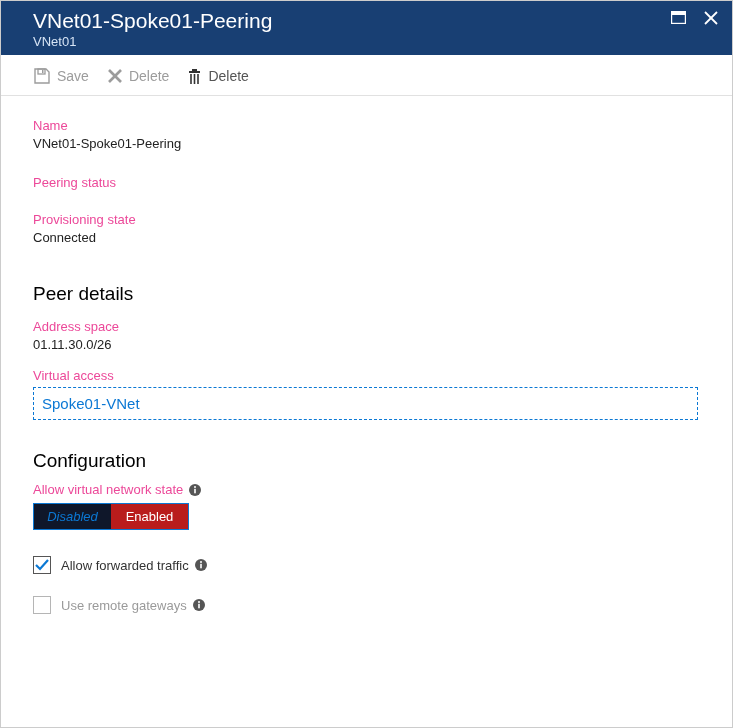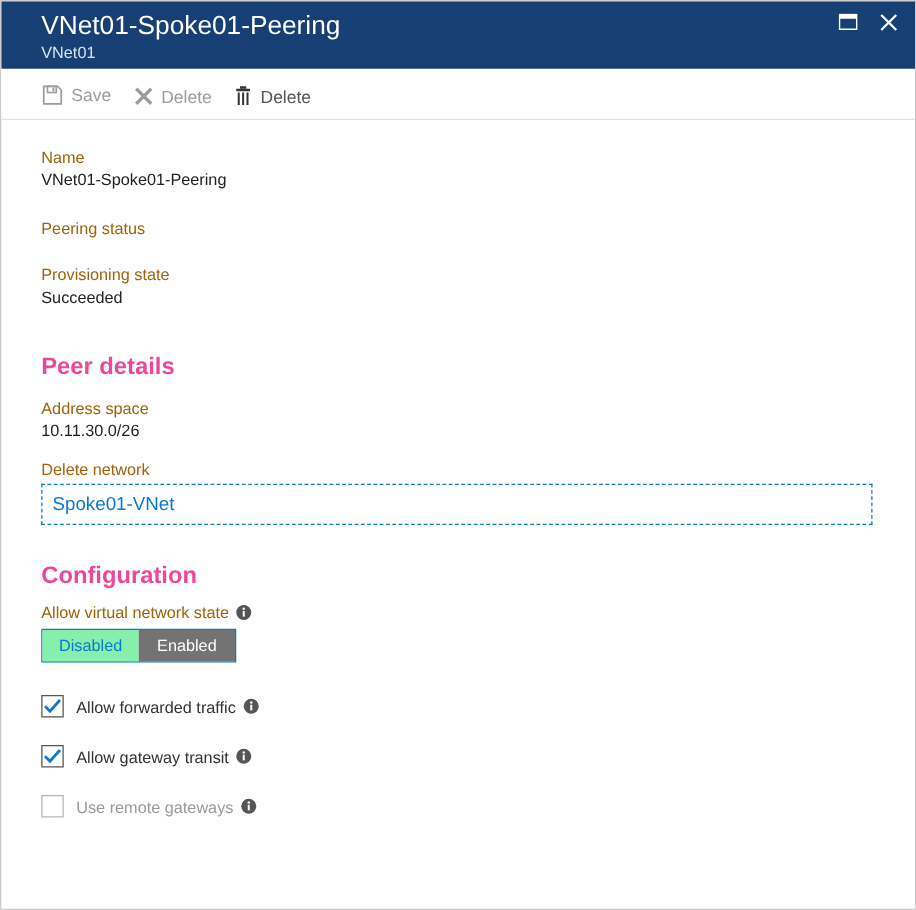--- a/index.html
+++ b/index.html
@@ -32,53 +32,53 @@
   .header-icons {
     position: absolute;
     right: 14px;
     top: 10px;
     display: flex;
     gap: 18px;
   }
   .header-icons svg { cursor: pointer; }
   .toolbar {
     display: flex;
-    align-items: flex-end;
+    align-items: center;
     gap: 18px;
     padding: 12px 32px 10px 32px;
     border-bottom: 1px solid #e1e1e1;
     background: #fff;
   }
   .toolbar-btn {
     display: flex;
     align-items: center;
     gap: 6px;
     color: #555;
     font-size: 14px;
     cursor: pointer;
   }
   .toolbar-btn.disabled { color: #9c9c9c; }
   .toolbar-btn svg { display: block; }
   .content {
     padding: 18px 32px 20px 32px;
   }
   .field-label {
-    color: #a16207;
+    color: #ec4899;
     font-size: 13px;
     margin-top: 14px;
   }
   .field-value {
     color: #222;
     font-size: 13px;
     margin-top: 3px;
   }
   .section-title {
     font-size: 19px;
-    font-weight: 700;
-    color: #ec4899;
+    font-weight: 400;
+    color: #000000;
     margin-top: 38px;
     margin-bottom: 2px;
   }
   .vnet-link-box {
     border: 1px dashed #0b78d4;
     padding: 7px 8px;
     margin-top: 4px;
     width: 665px;
     max-width: 100%;
   }
@@ -98,22 +98,22 @@
     width: 156px;
     margin-top: 6px;
   }
   .toggle-opt {
     flex: 1;
     text-align: center;
     padding: 5px 0 5px 0;
     font-size: 13px;
     cursor: pointer;
   }
-  .toggle-opt.inactive { background: #86efac; color: #0b78d4; }
-  .toggle-opt.active { background: #737373; color: #fff; }
+  .toggle-opt.inactive { background: #0f172a; color: #0b78d4; font-style: italic; }
+  .toggle-opt.active { background: #b91c1c; color: #fff; }
   .chk-row {
     display: flex;
     align-items: center;
     gap: 10px;
     margin-top: 26px;
   }
   .chk-row.tight { margin-top: 22px; }
   .chk {
     width: 18px;
     height: 18px;
@@ -187,28 +187,28 @@
 </div>
 
 <div class="content">
 
   <div class="field-label" style="margin-top:4px">Name</div>
   <div class="field-value">VNet01-Spoke01-Peering</div>
 
   <div class="field-label" style="margin-top:24px">Peering status</div>
 
   <div class="field-label" style="margin-top:22px">Provisioning state</div>
-  <div class="field-value">Succeeded</div>
+  <div class="field-value">Connected</div>
 
   <div class="section-title">Peer details</div>
 
   <div class="field-label" style="">Address space</div>
-  <div class="field-value">10.11.30.0/26</div>
-
-  <div class="field-label" style="margin-top:16px">Delete network</div>
+  <div class="field-value">01.11.30.0/26</div>
+
+  <div class="field-label" style="margin-top:16px">Virtual access</div>
   <div class="vnet-link-box">
     <span class="vnet-link">Spoke01-VNet</span>
   </div>
 
   <div class="section-title" style="margin-top:30px">Configuration</div>
 
   <div class="lbl-with-info" style="margin-top:10px">
     <span class="field-label" style="margin-top:0">Allow virtual network state</span>
     <span class="info-icon">
       <svg width="14" height="14" viewBox="0 0 14 14">
@@ -234,37 +234,20 @@
       <span class="info-icon">
         <svg width="14" height="14" viewBox="0 0 14 14">
             <circle cx="7" cy="7" r="6" fill="#555"></circle>
             <rect x="6.2" y="5.8" width="1.6" height="4.5" fill="#fff"></rect>
             <circle cx="7" cy="4" r="1" fill="#fff"></circle>
           </svg>
       </span>
     </div>
   </div>
 
-  <div class="chk-row tight">
-    <div class="chk">
-      <svg width="14" height="12" viewBox="0 0 14 12">
-          <polyline points="1,6 5,10 13,1" fill="none" stroke="#0b78d4" stroke-width="2.2"></polyline>
-        </svg>
-    </div>
-    <div class="lbl-with-info">
-      <span class="chk-label">Allow gateway transit</span>
-      <span class="info-icon">
-        <svg width="14" height="14" viewBox="0 0 14 14">
-            <circle cx="7" cy="7" r="6" fill="#555"></circle>
-            <rect x="6.2" y="5.8" width="1.6" height="4.5" fill="#fff"></rect>
-            <circle cx="7" cy="4" r="1" fill="#fff"></circle>
-          </svg>
-      </span>
-    </div>
-  </div>
 
   <div class="chk-row tight">
     <div class="chk disabled"></div>
     <div class="lbl-with-info">
       <span class="chk-label disabled">Use remote gateways</span>
       <span class="info-icon">
         <svg width="14" height="14" viewBox="0 0 14 14">
             <circle cx="7" cy="7" r="6" fill="#555"></circle>
             <rect x="6.2" y="5.8" width="1.6" height="4.5" fill="#fff"></rect>
             <circle cx="7" cy="4" r="1" fill="#fff"></circle>

